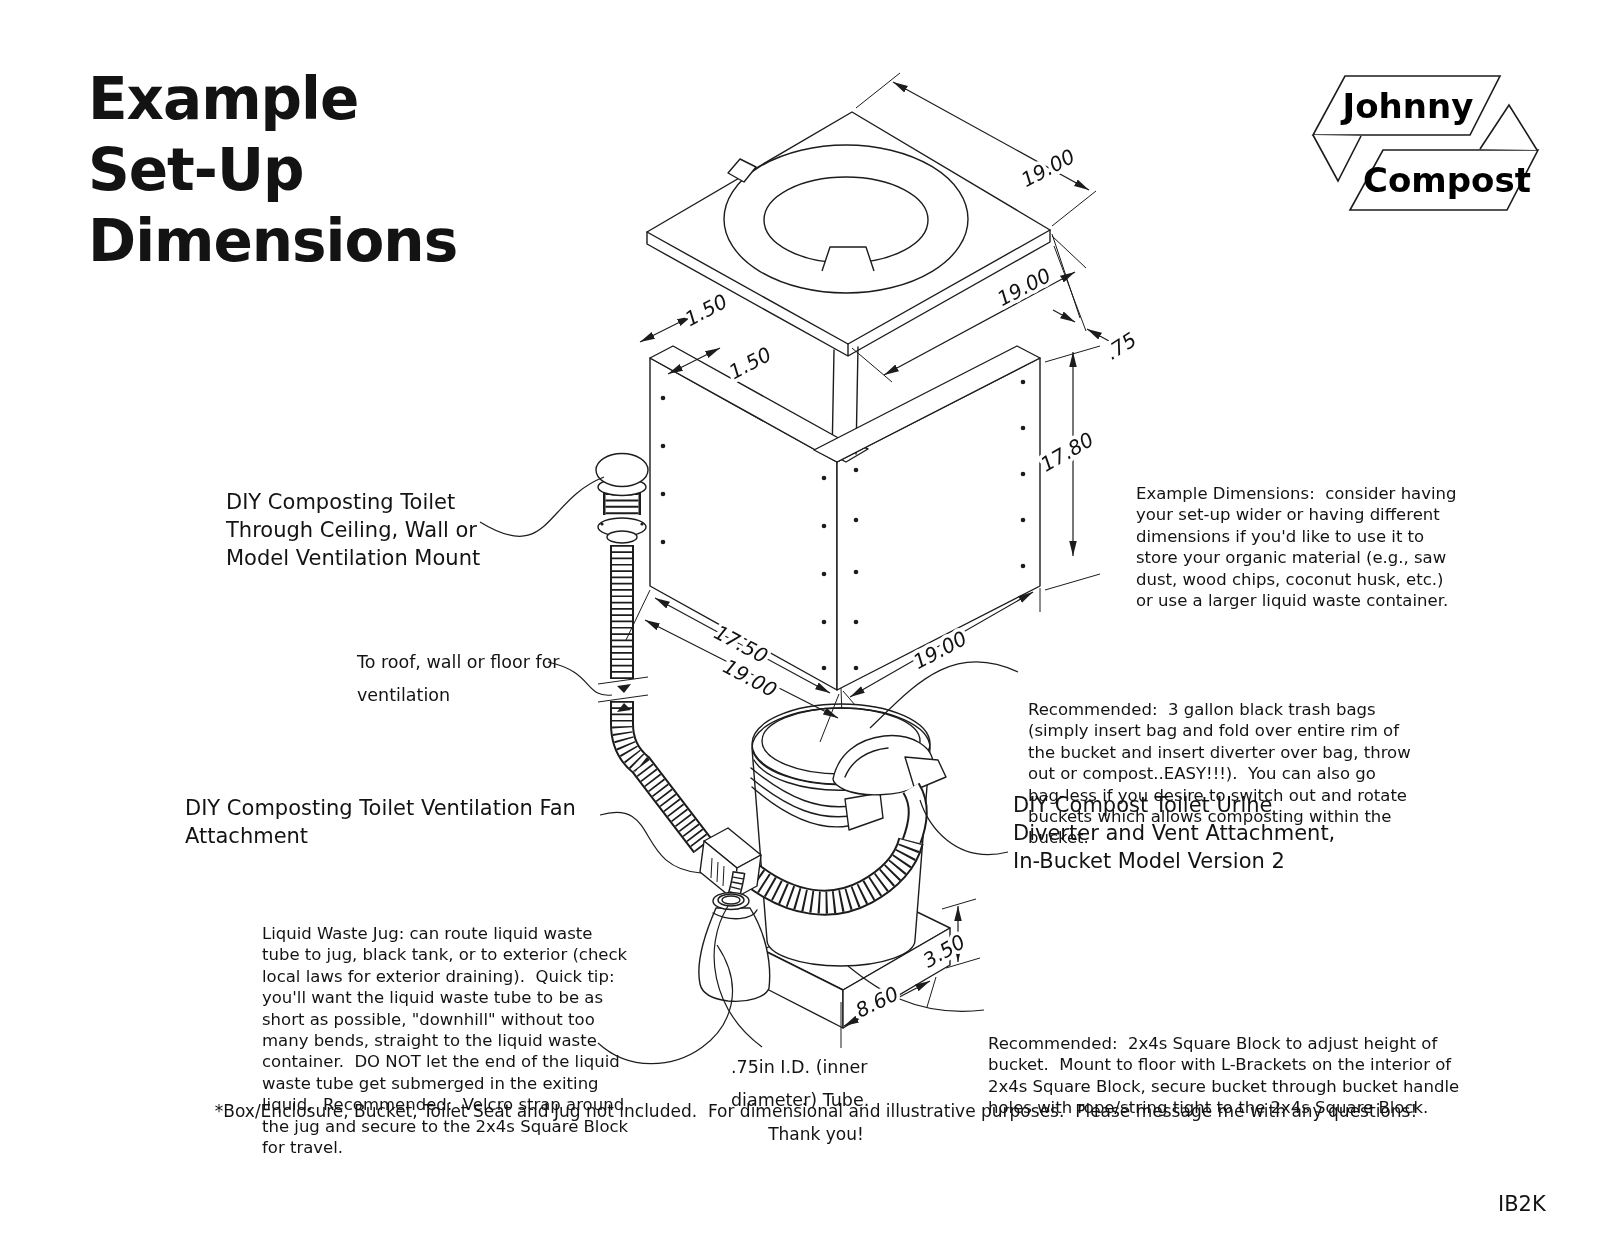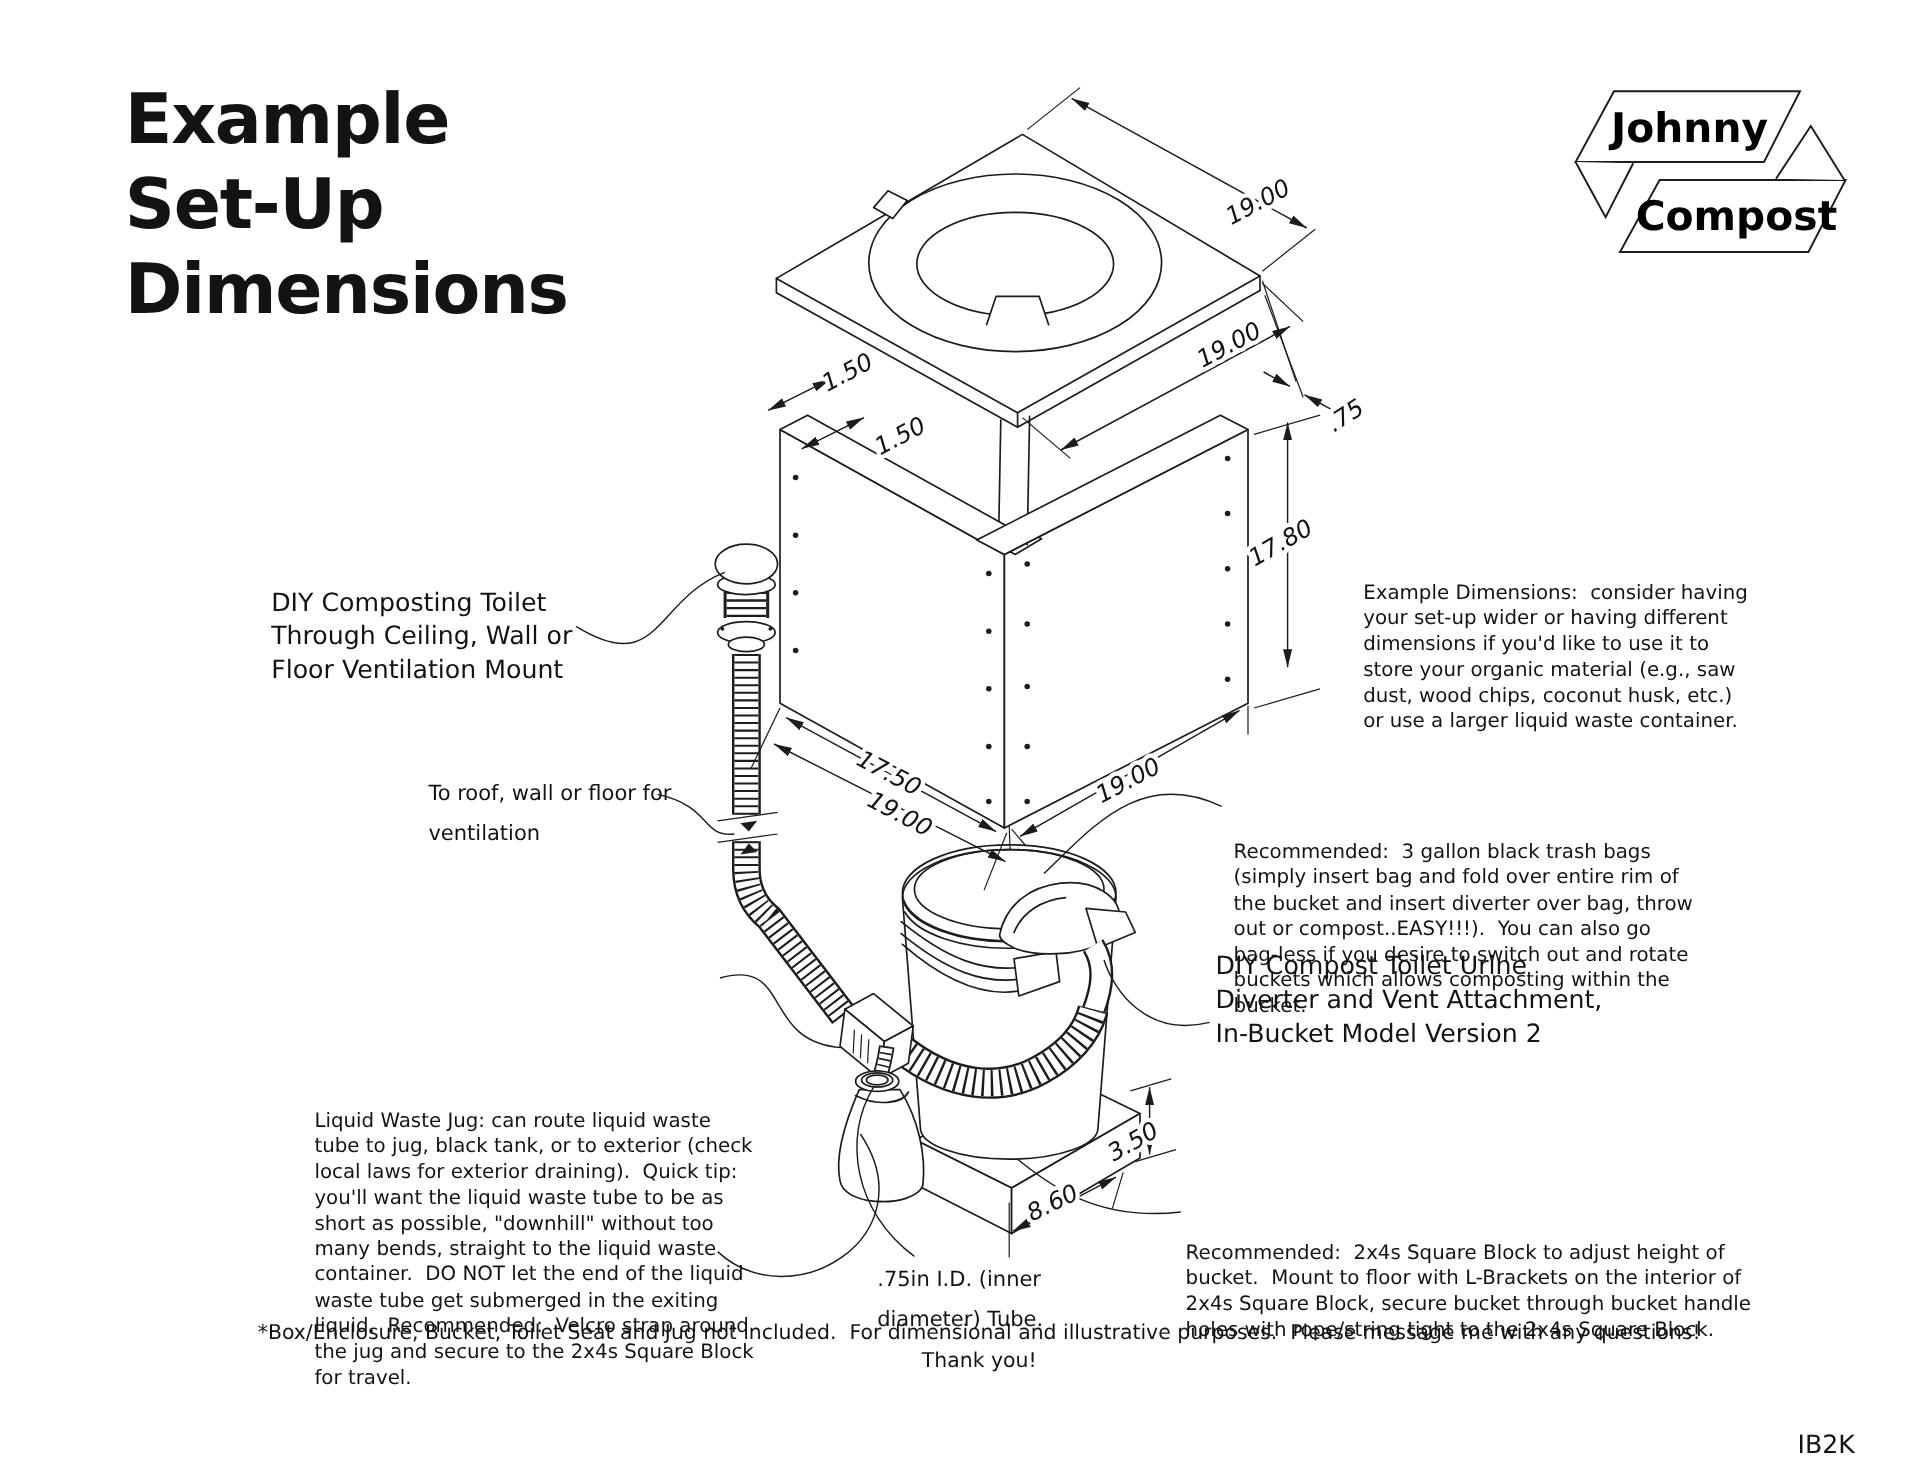--- a/index.html
+++ b/index.html
@@ -235,29 +235,31 @@
     <g>
       <polygon points="1345,76 1500,76 1470,135 1313,135" fill="#fff" stroke="#1c1c1c" stroke-width="1.6"></polygon>
       <polygon points="1383,150 1538,150 1507,210 1350,210" fill="#fff" stroke="#1c1c1c" stroke-width="1.6"></polygon>
       <path d="M1313,135 L1338,181 L1361,136" fill="#fff" stroke="#1c1c1c" stroke-width="1.6"></path>
       <path d="M1480,149 L1509,105 L1537,150" fill="#fff" stroke="#1c1c1c" stroke-width="1.6"></path>
       <text class="logotext" x="1408" y="118">Johnny</text>
       <text class="logotext" x="1447" y="192">Compost</text>
     </g>
   </svg>
 
-  <div class="tb title" style="left:88px;top:64px;margin-left:16px;">Example
+  <div class="tb title" style="left:88px;top:64px;">Example
 Set-Up
 Dimensions</div>
 
   <div class="tb lab21" style="left:226px;top:488px;">DIY Composting Toilet
 Through Ceiling, Wall or
-Floor Ventilation Mount</div>
+Model Ventilation Mount</div>
   <div class="tb lab17" style="left:357px;top:646px;">To roof, wall or floor for
 ventilation</div>
+  <div class="tb lab21" style="left:185px;top:794px;">DIY Composting Toilet Ventilation Fan
+Attachment</div>
   <div class="tb par" style="left:262px;top:888px;">Liquid Waste Jug: can route liquid waste
 tube to jug, black tank, or to exterior (check
 local laws for exterior draining).  Quick tip:
 you'll want the liquid waste tube to be as
 short as possible, "downhill" without too
 many bends, straight to the liquid waste
 container.  DO NOT let the end of the liquid
 waste tube get submerged in the exiting
 liquid.  Recommended:  Velcro strap around
 the jug and secure to the 2x4s Square Block

